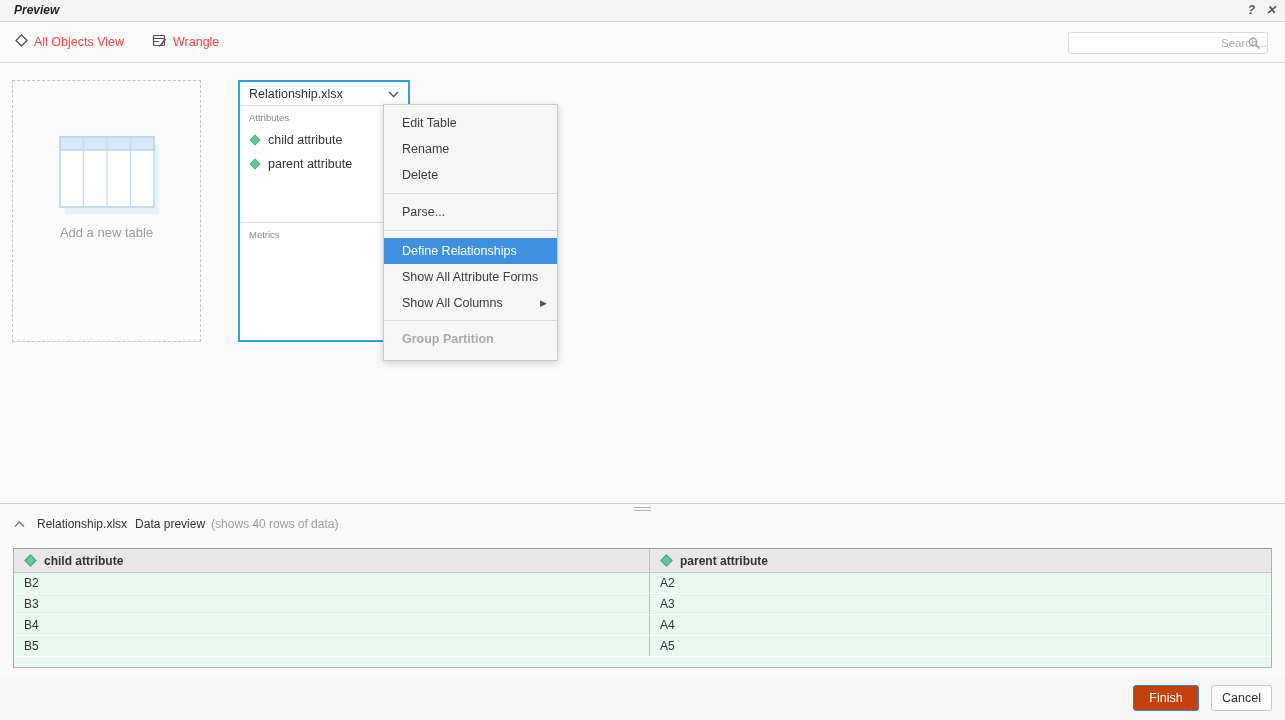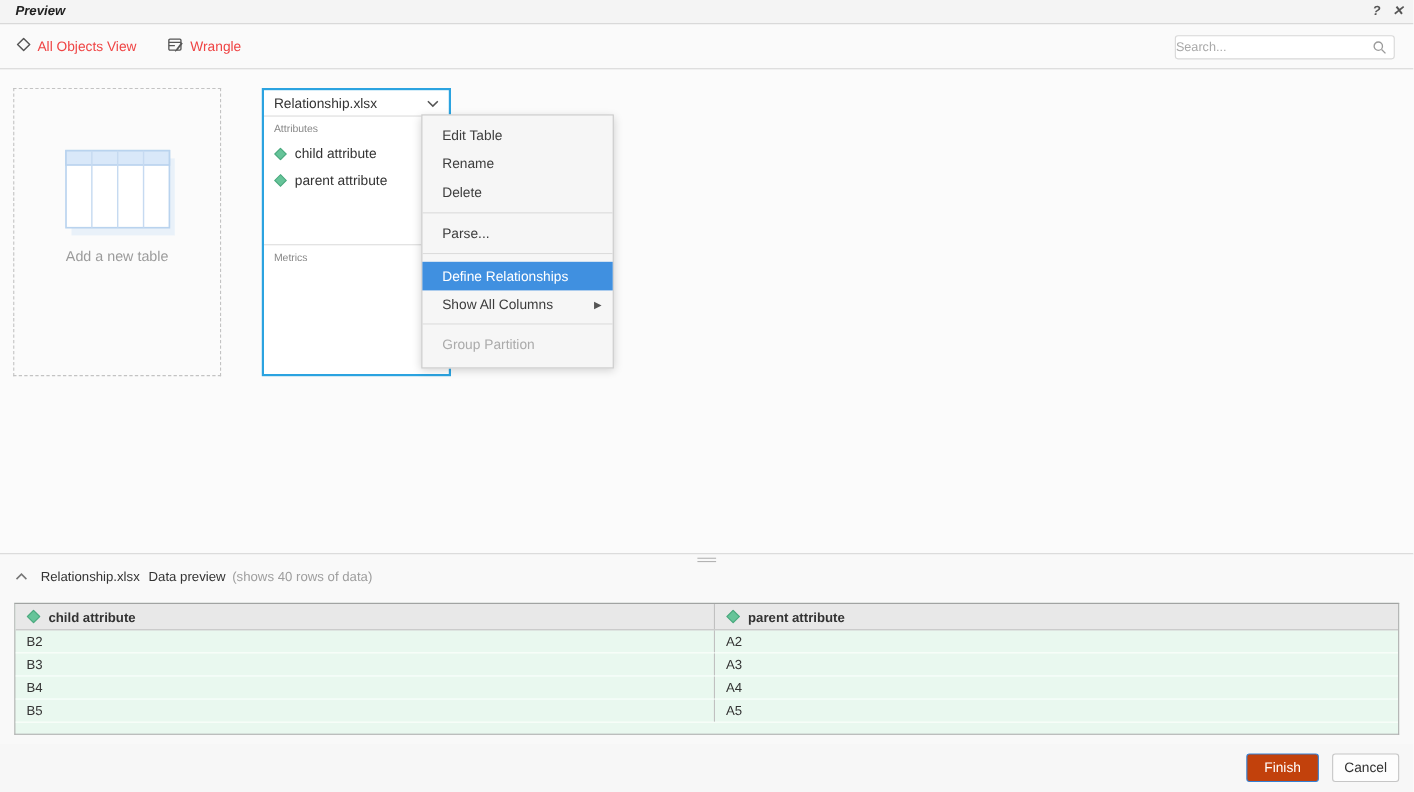--- a/index.html
+++ b/index.html
@@ -19,21 +19,21 @@
   
   .toolbar { position:absolute; top:22px; left:0; width:1285px; height:41px;
     background:#fafafa; border-bottom:1px solid #d8d8d8; z-index:25; }
   .tool-item { position:absolute; top:0; height:40px; display:flex; align-items:center;
     gap:6px; font-size:12.5px; color:#ef4444; cursor:pointer; }
   .tool-aov { left:15px; }
   .tool-wrangle { left:152px;justify-content:center; }
   .searchbox { position:absolute; right:17px; top:10px; width:200px; height:22px;
     background:#fff; border:1px solid #d8d8d8; border-radius:3px; }
   .searchbox input { position:absolute; left:0; top:0; width:100%; height:100%;
-    border:none; outline:none; background:transparent; text-align:left;
+    border:none; outline:none; background:transparent; text-align:right;
     font-size:11.5px; color:#444; font-family:"Liberation Sans", sans-serif; }
   .searchbox input::placeholder { color:#a9a9a9; }
   .searchbox svg { position:absolute; right:6px; top:4px; }
 
   
   .canvas { position:absolute; top:63px; left:0; width:1285px; height:440px; background:#fbfbfb; }
 
   .add-table { position:absolute; left:12px; top:80px; width:189px; height:262px;
     border:1px dashed #c3c3c3; background:transparent; cursor:pointer; }
   .add-table .tbl-icon { position:absolute; left:44px; top:53px; }
@@ -55,21 +55,21 @@
   .context-menu { position:absolute; left:383px; top:104px; width:175px;
     background:#f6f6f6; border:1px solid #c9c9c9;
     box-shadow:0 2px 8px rgba(0,0,0,0.18); z-index:20; }
   .menu-group { padding:5px 0; }
   .menu-group + .menu-group { border-top:1px solid #dcdcdc; }
   .menu-group.g3 { padding:7px 0 4px 0; }
   .menu-group.g4 { padding:5px 0 8px 0; }
   .menu-item { position:relative; height:26px; line-height:26px; padding-left:18px;
     font-size:12.5px; color:#3d3d3d; cursor:pointer; white-space:nowrap; }
   .menu-item.selected { background:#4090e0; color:#fff; }
-  .menu-item.disabled { color:#ababab; cursor:default; }
+  .menu-item.disabled { color:#ababab; cursor:default;font-weight:bold; }
   .menu-item .sub-arrow { position:absolute; right:10px; top:0; font-size:9px; color:#555; }
 
   
   .splitter-line { position:absolute; top:503px; left:0; width:1285px; height:1px;
     background:#cfcfcf; }
   .splitter-handle { position:absolute; top:505px; left:634px; width:17px; height:7px;
     cursor:row-resize; z-index:6; }
   .splitter-handle span { display:block; height:1px; background:#b3b3b3; margin-top:2px; }
 
   
@@ -186,20 +186,21 @@
   <div class="menu-group">
     <div class="menu-item">Edit Table</div>
     <div class="menu-item">Rename</div>
     <div class="menu-item">Delete</div>
   </div>
   <div class="menu-group">
     <div class="menu-item">Parse...</div>
   </div>
   <div class="menu-group g3">
     <div class="menu-item selected">Define Relationships</div>
+    <div class="menu-item">Show All Attribute Forms</div>
     <div class="menu-item">
       <span>Show All Columns</span>
       <span class="sub-arrow">▶</span>
     </div>
   </div>
   <div class="menu-group g4">
     <div class="menu-item disabled">Group Partition</div>
   </div>
 </div>
 

